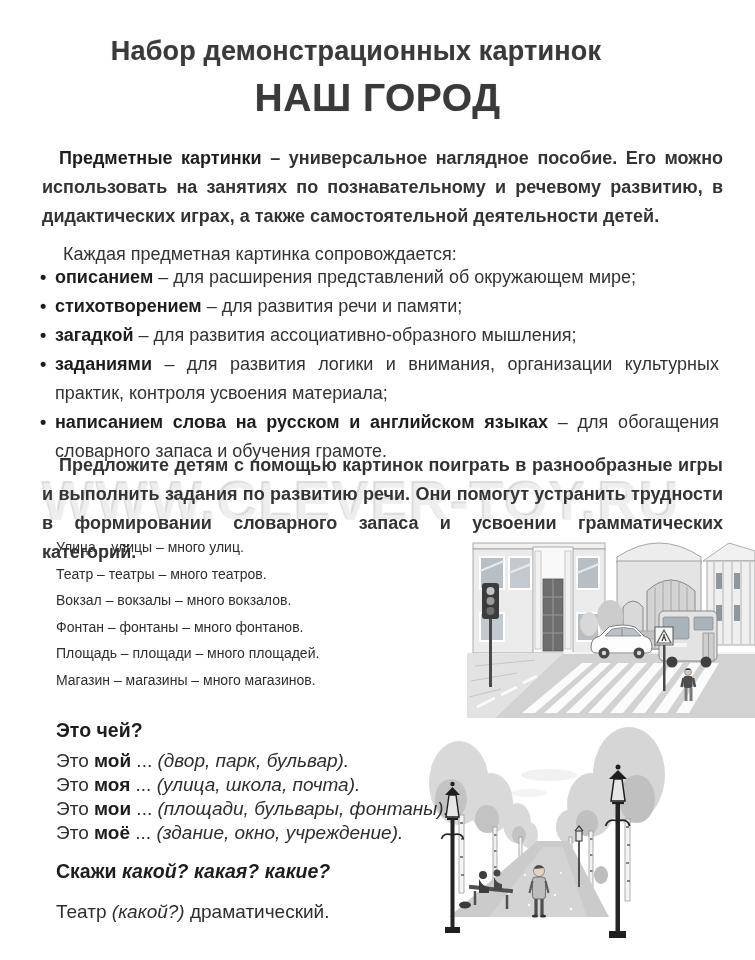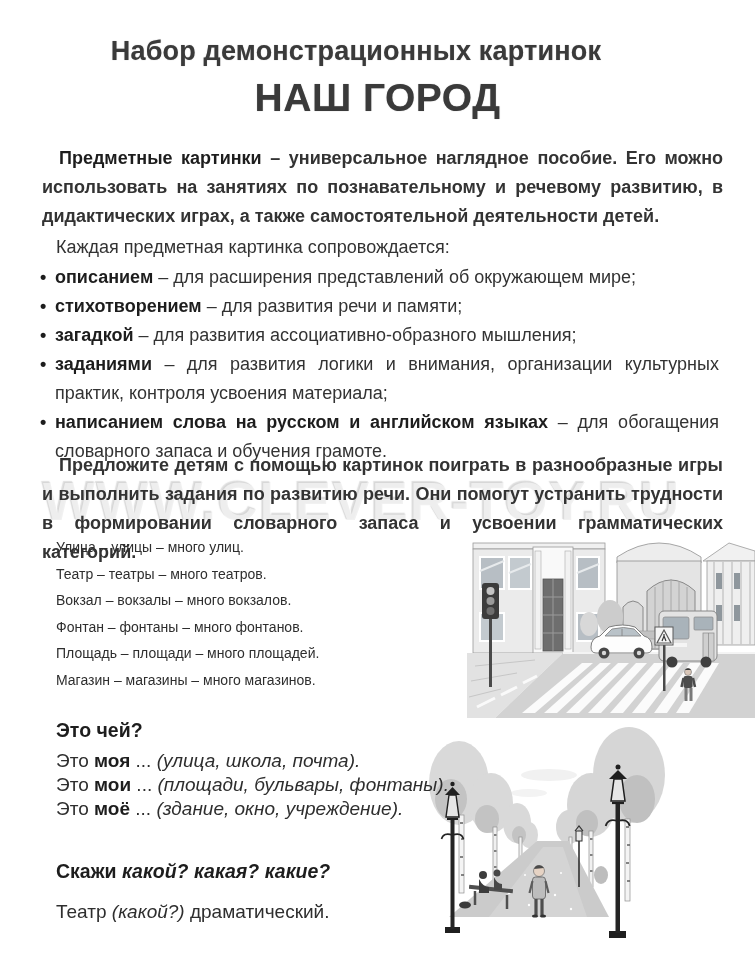--- a/index.html
+++ b/index.html
@@ -15,21 +15,21 @@
     text-shadow:0 0 1px rgba(0,0,0,0.35);
   }
   .title2{
     position:absolute;top:76px;left:0;width:755px;text-align:center;
     font-size:39px;font-weight:bold;color:#3a3a3a;letter-spacing:0.5px;
     text-shadow:0 0 1px rgba(0,0,0,0.35);
   }
   .txt{font-size:18px;line-height:29px;color:#333;}
   .para{position:absolute;left:38px;width:681px;text-align:justify;text-indent:17px;margin:4px;z-index:2;font-weight:bold;}
   .intro{top:140px;}
-  .accompany{position:absolute;left:38px;top:232px;width:681px;text-indent:17px;margin:1px;z-index:2;}
+  .accompany{position:absolute;left:38px;top:232px;width:681px;text-indent:17px;margin:8px;z-index:2;}
   .bullets{position:absolute;left:38px;top:263px;width:681px;z-index:2;}
   .bullet{position:relative;padding-left:17px;text-align:justify;}
   .bullet .dot{position:absolute;left:2px;top:0;font-weight:bold;color:#1d1d1d;}
   .play{top:447px;}
   b{color:#1d1d1d;}
   .watermark{
     position:absolute;left:42px;top:468px;width:680px;z-index:1;
     font-size:56px;font-weight:bold;letter-spacing:1px;white-space:nowrap;
     color:rgba(185,185,185,0.20);
     text-shadow:1px 1px 0 rgba(255,255,255,0.9),-1px -1px 1px rgba(140,140,140,0.28);
@@ -90,20 +90,21 @@
     <div class="sline">Улица – улицы – много улиц.</div>
     <div class="sline">Театр – театры – много театров.</div>
     <div class="sline">Вокзал – вокзалы – много вокзалов.</div>
     <div class="sline">Фонтан – фонтаны – много фонтанов.</div>
     <div class="sline">Площадь – площади – много площадей.</div>
     <div class="sline">Магазин – магазины – много магазинов.</div>
   </div>
 
   <div class="section whose">
     <div class="sec-heading">Это чей?</div>
+    <div class="sline"><span>Это </span><b>мой</b><span> ... </span><i>(двор, парк, бульвар).</i></div>
     <div class="sline"><span>Это </span><b>моя</b><span> ... </span><i>(улица, школа, почта).</i></div>
     <div class="sline"><span>Это </span><b>мои</b><span> ... </span><i>(площади, бульвары, фонтаны).</i></div>
     <div class="sline"><span>Это </span><b>моё</b><span> ... </span><i>(здание, окно, учреждение).</i></div>
   </div>
 
   <div class="section say">
     <div class="sec-heading"><span>Скажи </span><i>какой? какая? какие?</i></div>
     <div class="sline"><span>Театр </span><i>(какой?)</i><span> драматический.</span></div>
   </div>
 

